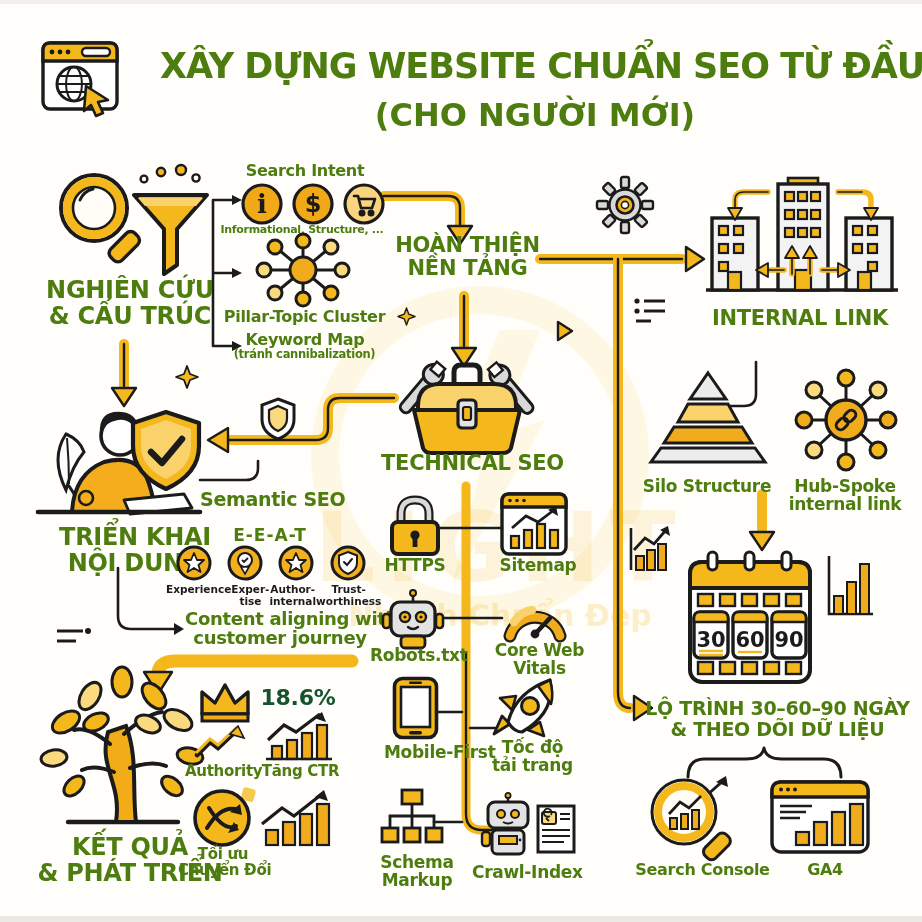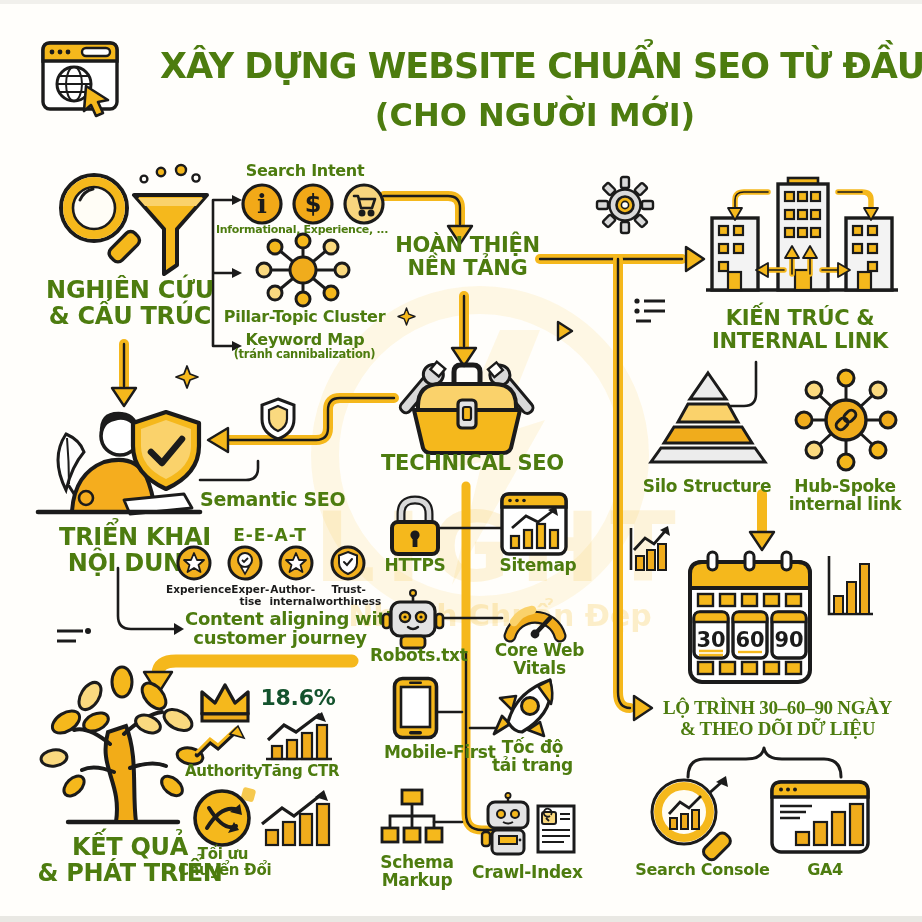--- a/index.html
+++ b/index.html
@@ -159,21 +159,21 @@
     <circle cx="75" cy="24" r="19" fill="#F2A918" stroke="#1b1b1b" stroke-width="3.2"></circle>
     <text x="75" y="32" font-size="24" font-weight="bold" text-anchor="middle" fill="#1b1b1b">$</text>
     <circle cx="126" cy="24" r="19" fill="#F8D57E" stroke="#1b1b1b" stroke-width="3.2"></circle>
     <g stroke="#1b1b1b" stroke-width="2.6" fill="none" stroke-linecap="round" stroke-linejoin="round">
       <path d="M116,16 h4 l3,12 h11 l3,-9 h-15"></path>
       <circle cx="124" cy="33" r="2.2" fill="#1b1b1b"></circle>
         <circle cx="133" cy="33" r="2.2" fill="#1b1b1b"></circle>
     </g>
   </svg>
   <div class="lbl" style="left:212px;top:224px;width:180px;font-size:11px;">
-    <span>Informational, Experience, ...</span>
+    <span>Informational, Structure, ...</span>
   </div>
 
   <svg class="icon" style="left:248px;top:234px" width="110" height="72" viewBox="0 0 110 72">
     <g stroke="#1b1b1b" stroke-width="3">
       <line x1="55" y1="36" x2="22" y2="36"></line>
         <line x1="55" y1="36" x2="88" y2="36"></line>
       <line x1="55" y1="36" x2="55" y2="8"></line>
         <line x1="55" y1="36" x2="55" y2="64"></line>
       <line x1="55" y1="36" x2="31" y2="16"></line>
         <line x1="55" y1="36" x2="79" y2="16"></line>
@@ -291,21 +291,20 @@
     <g fill="#F5B81C" stroke="#1b1b1b" stroke-width="1.8" stroke-linejoin="round">
       <polygon points="26,38 40,38 33,50"></polygon>
       <polygon points="162,38 176,38 169,50"></polygon>
       <polygon points="83,88 97,88 90,76"></polygon>
       <polygon points="101,88 115,88 108,76"></polygon>
       <polygon points="66,93 66,107 54,100"></polygon>
       <polygon points="136,93 136,107 148,100"></polygon>
     </g>
   </svg>
   <div class="lbl" style="left:685px;top:307px;width:230px;font-size:21px;">
-    <span>KIẾN TRÚC &amp;</span>
       <span>INTERNAL LINK</span>
   </div>
 
   <svg class="icon" style="left:396px;top:358px" width="142" height="98" viewBox="0 0 142 98">
     <g>
       <g transform="rotate(40 30 26)">
         <rect x="24" y="18" width="11" height="44" rx="5" fill="#d9d9d9" stroke="#1b1b1b" stroke-width="3"></rect>
         <circle cx="29.5" cy="14" r="10" fill="#d9d9d9" stroke="#1b1b1b" stroke-width="3"></circle>
         <rect x="24" y="2" width="11" height="10" fill="#fffefb" stroke="#1b1b1b" stroke-width="2.4"></rect>
       </g>
@@ -610,21 +609,21 @@
 
   <svg class="icon" style="left:826px;top:552px" width="50" height="66" viewBox="0 0 50 66">
     <path d="M3,4 V62 H47" stroke="#1b1b1b" stroke-width="2.6" fill="none"></path>
     <g fill="#F0AC1C" stroke="#1b1b1b" stroke-width="2">
       <rect x="8" y="44" width="9" height="18"></rect>
         <rect x="21" y="30" width="9" height="32"></rect>
         <rect x="34" y="12" width="9" height="50"></rect>
     </g>
   </svg>
 
-  <div class="lbl" style="left:640px;top:698px;width:275px;font-size:19px;font-family:Liberation Serif, serif;">
+  <div class="lbl" style="left:640px;top:698px;width:275px;font-size:19px;">
     <span>LỘ TRÌNH 30–60–90 NGÀY</span>
       <span>&amp; THEO DÕI DỮ LIỆU</span>
   </div>
 
   <svg class="icon" style="left:644px;top:774px" width="100" height="84" viewBox="0 0 100 84">
     <path d="M62,22 L80,6" stroke="#1b1b1b" stroke-width="3" fill="none"></path>
     <polygon points="82,2 84,13 72,8" fill="#1b1b1b"></polygon>
     <circle cx="40" cy="38" r="32" fill="#fff" stroke="#1b1b1b" stroke-width="3"></circle>
     <circle cx="40" cy="38" r="26" fill="#fffdf4" stroke="#F5B81C" stroke-width="8"></circle>
     <g fill="#F0AC1C" stroke="#1b1b1b" stroke-width="2">

